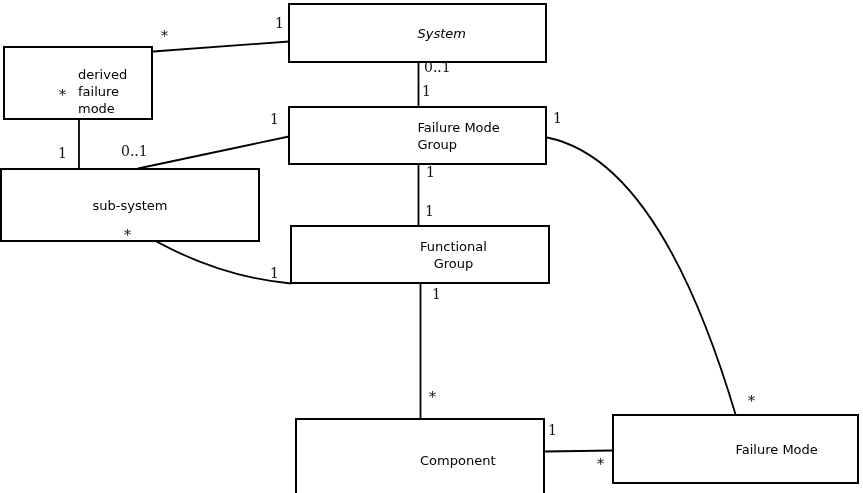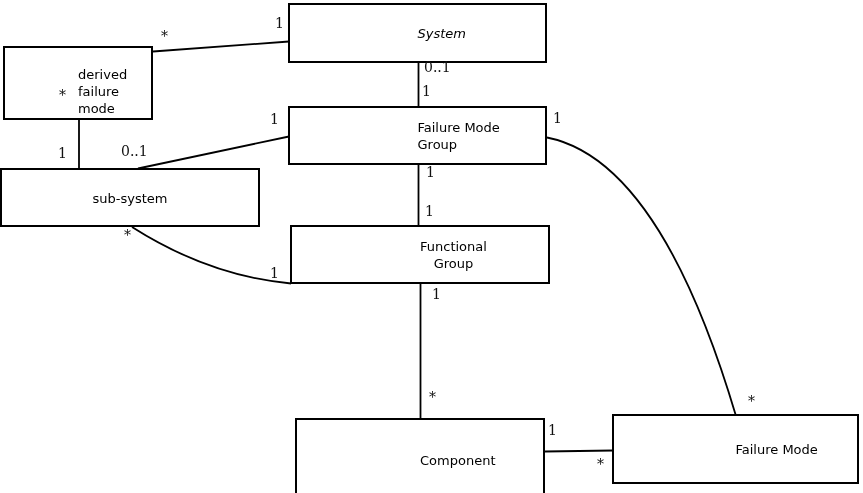--- a/index.html
+++ b/index.html
@@ -78,21 +78,21 @@
 
   <div class="node" style="left:288px; top:3px; width:259px; height:60px;font-style:italic;">
     <span class="node-label">System</span>
   </div>
 
   <div class="node" style="left:288px; top:106px; width:259px; height:59px;">
     <span class="node-label">Failure Mode
 Group</span>
   </div>
 
-  <div class="node" style="left:0px; top:168px; width:260px; height:59px;">
+  <div class="node" style="left:0px; top:168px; width:260px; height:74px;">
     <span class="node-label centered">sub-system</span>
   </div>
 
   <div class="node" style="left:290px; top:225px; width:260px; height:59px;text-align:center;">
     <span class="node-label">Functional
 Group</span>
   </div>
 
   <div class="node" style="left:295px; top:418px; width:250px; height:84px;">
     <span class="node-label">Component</span>

